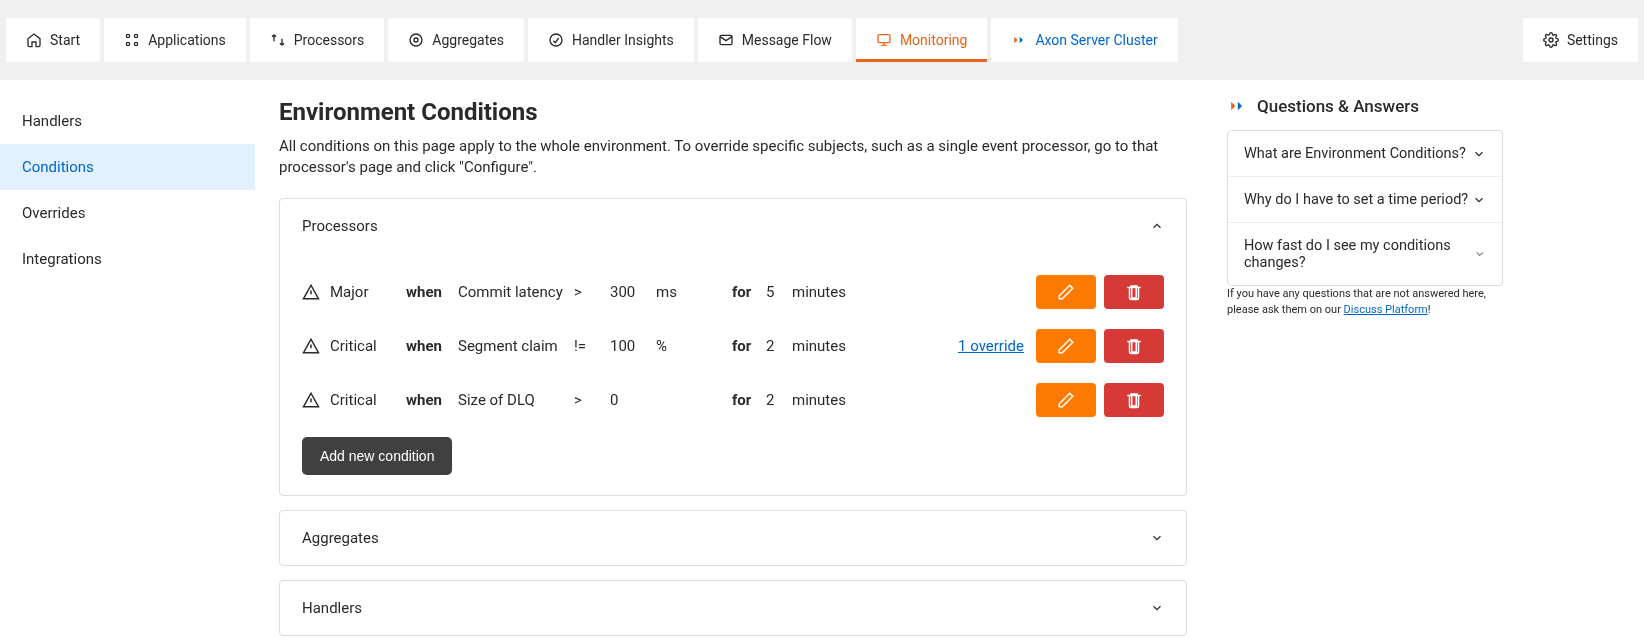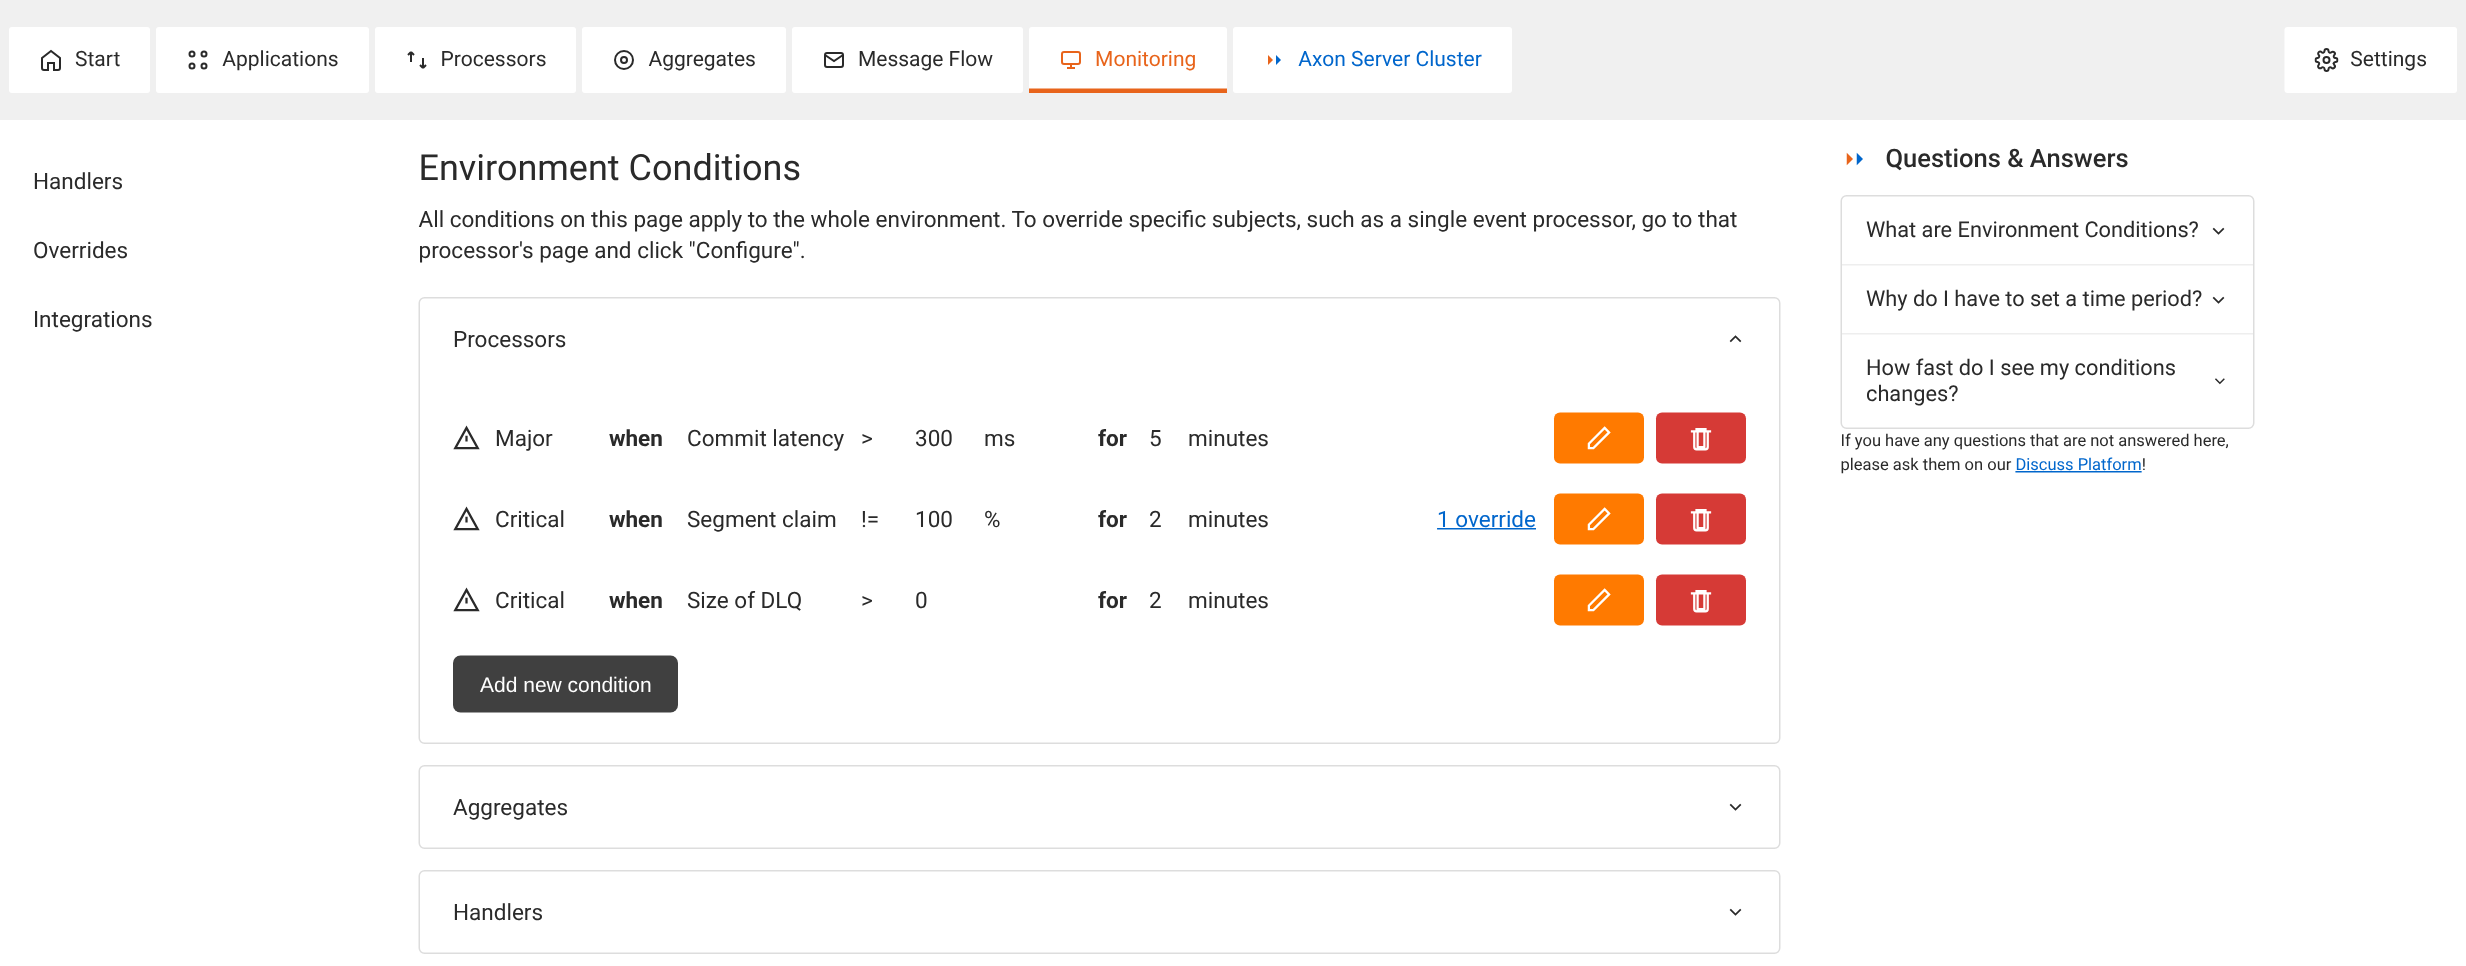--- a/index.html
+++ b/index.html
@@ -9,21 +9,21 @@
 .tab.active { color: #e8641b; }
 .tab.active::after { content:""; position:absolute; left:0; right:0; bottom:0; height:3px; background:#e8641b; }
 .tab.axon { color: #0066cc; }
 .tab.settings { margin-left: auto; }
 .tab svg { width: 16px; height: 16px; flex-shrink:0; }
 .layout { display: flex; background: #fff; min-height: 600px; }
 .sidebar { width: 255px; padding: 18px 0; }
 .side-item { padding: 14px 22px; font-size: 15px; cursor: pointer; }
 .side-item.active { background: #e3f0ff; color: #0066cc; }
 .main { flex: 1; padding: 18px 28px 40px 24px; max-width: 960px; }
-h1 { font-size: 24px; font-weight: 400; margin-bottom: 10px; }
+h1 { font-size: 24px; font-weight: 700; margin-bottom: 10px; }
 .intro { font-size: 15px; color: #2a2a2a; line-height: 1.4; margin-bottom: 20px; }
 .panel { border: 1px solid #ddd; border-radius: 4px; margin-bottom: 14px; background:#fff; }
 .panel-header { display: flex; justify-content: space-between; align-items: center; padding: 18px 22px; cursor: pointer; font-size: 15px; }
 .panel-body { padding: 12px 22px 20px 22px; }
 .cond-row { display: grid; grid-template-columns: 22px 70px 46px 110px 30px 40px 70px 28px 20px 70px 1fr auto; align-items: center; gap: 6px; padding: 10px 0; font-size: 15px; }
 .cond-row .bold { font-weight: 700; }
 .cond-row .override { color: #0066cc; text-decoration: underline; text-align: right; padding-right: 6px; cursor:pointer; }
 .actions { display: flex; gap: 8px; }
 .icon-btn { width: 60px; height: 34px; display:flex; align-items:center; justify-content:center; border-radius: 4px; cursor:pointer; }
 .icon-btn.edit { background: #ff7a00; }
@@ -67,20 +67,27 @@
   </div>
   <div class="tab">
     <svg viewBox="0 0 24 24" fill="none" stroke="currentColor" stroke-width="2">
         <circle cx="12" cy="12" r="9"></circle>
         <circle cx="12" cy="12" r="3"></circle>
       </svg>
     <span>Aggregates</span>
   </div>
   <div class="tab">
     <svg viewBox="0 0 24 24" fill="none" stroke="currentColor" stroke-width="2">
+        <circle cx="12" cy="12" r="9"></circle>
+        <path d="M8 13l3 3 5-7"></path>
+      </svg>
+    <span>Handler Insights</span>
+  </div>
+  <div class="tab">
+    <svg viewBox="0 0 24 24" fill="none" stroke="currentColor" stroke-width="2">
         <rect x="3" y="5" width="18" height="14" rx="2"></rect>
         <path d="M3 7l9 6 9-6"></path>
       </svg>
     <span>Message Flow</span>
   </div>
   <div class="tab active">
     <svg viewBox="0 0 24 24" fill="none" stroke="#e8641b" stroke-width="2">
         <rect x="3" y="4" width="18" height="12" rx="2"></rect>
         <path d="M8 20h8M12 16v4"></path>
       </svg>
@@ -99,20 +106,21 @@
         <path d="M19.4 15a1.7 1.7 0 0 0 .34 1.87l.06.06a2 2 0 1 1-2.83 2.83l-.06-.06a1.7 1.7 0 0 0-1.87-.34 1.7 1.7 0 0 0-1 1.56V21a2 2 0 1 1-4 0v-.09a1.7 1.7 0 0 0-1.11-1.56 1.7 1.7 0 0 0-1.87.34l-.06.06a2 2 0 1 1-2.83-2.83l.06-.06a1.7 1.7 0 0 0 .34-1.87 1.7 1.7 0 0 0-1.56-1H3a2 2 0 1 1 0-4h.09a1.7 1.7 0 0 0 1.56-1.11 1.7 1.7 0 0 0-.34-1.87l-.06-.06a2 2 0 1 1 2.83-2.83l.06.06a1.7 1.7 0 0 0 1.87.34H9a1.7 1.7 0 0 0 1-1.56V3a2 2 0 1 1 4 0v.09a1.7 1.7 0 0 0 1 1.56 1.7 1.7 0 0 0 1.87-.34l.06-.06a2 2 0 1 1 2.83 2.83l-.06.06a1.7 1.7 0 0 0-.34 1.87V9a1.7 1.7 0 0 0 1.56 1H21a2 2 0 1 1 0 4h-.09a1.7 1.7 0 0 0-1.56 1z"></path>
       </svg>
     <span>Settings</span>
   </div>
 </div>
 
 <div class="layout">
 
   <div class="sidebar">
     <div class="side-item"><span>Handlers</span></div>
+    <div class="side-item active"><span>Conditions</span></div>
     <div class="side-item"><span>Overrides</span></div>
     <div class="side-item"><span>Integrations</span></div>
   </div>
 
   <div class="main">
     <h1>Environment Conditions</h1>
     <p class="intro">All conditions on this page apply to the whole environment. To override specific subjects, such as a single event processor, go to that processor's page and click "Configure".</p>
 
     <div class="panel">
       <div class="panel-header">

